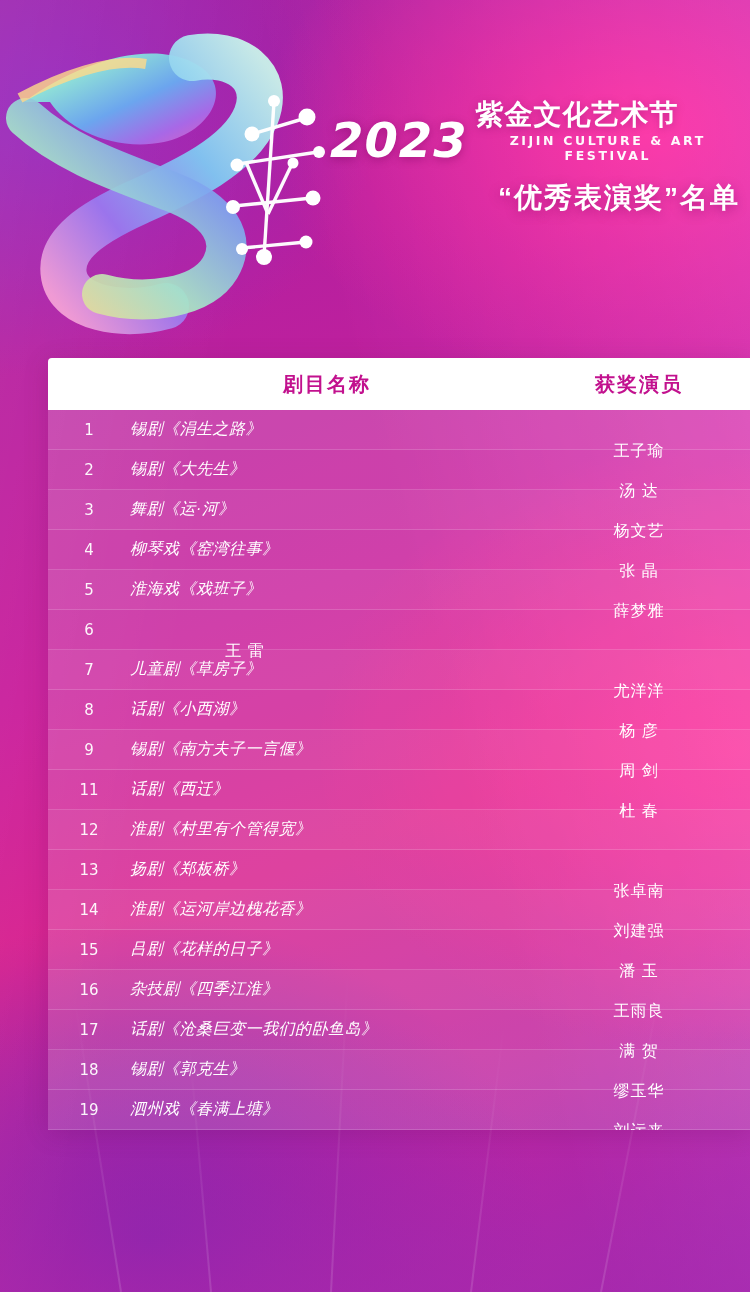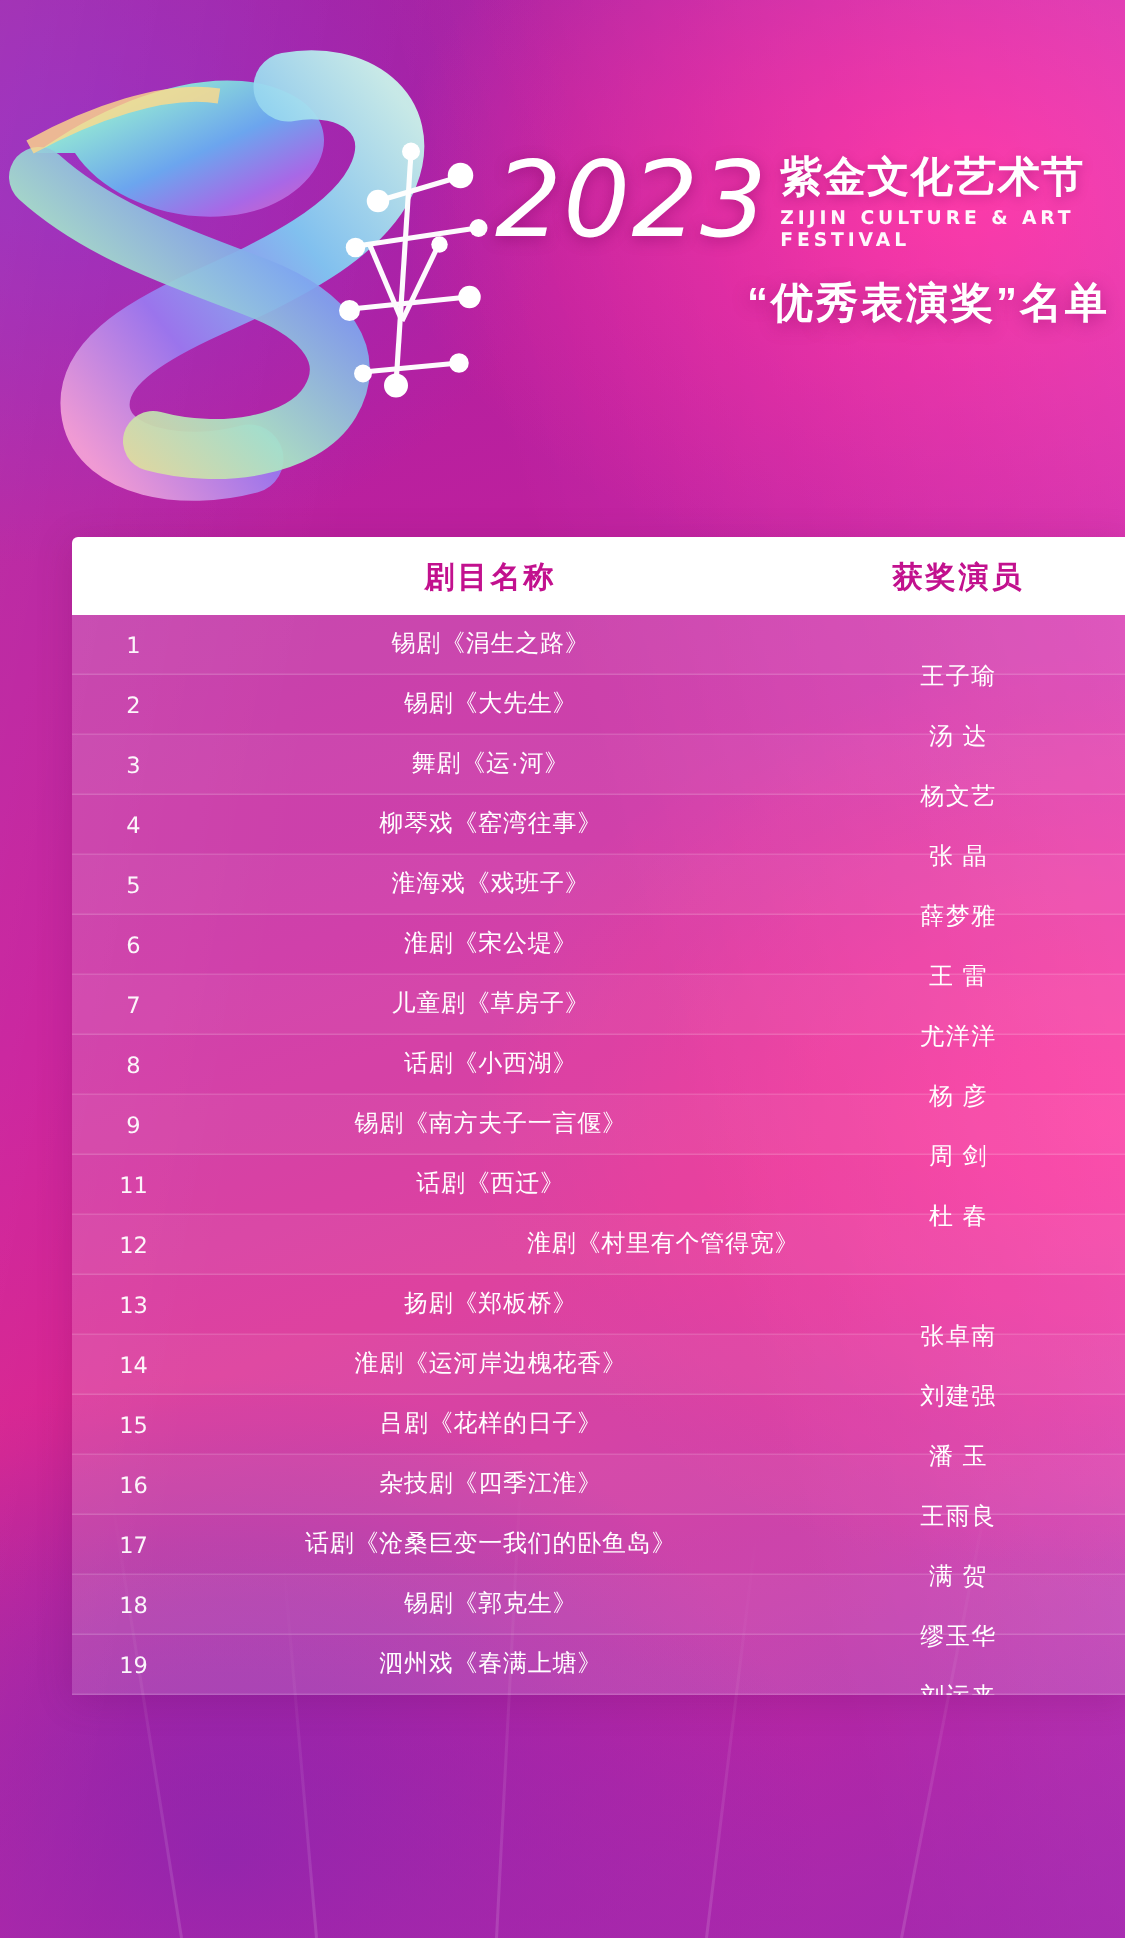--- a/index.html
+++ b/index.html
@@ -69,43 +69,43 @@
     width: 410px;
   }
   .title-row {
     display: flex;
     align-items: flex-end;
     justify-content: flex-end;
     gap: 8px;
   }
   .year {
     font-family: "DejaVu Sans", sans-serif;
-    font-size: 70px;
-    font-weight: 400;
+    font-size: 48px;
+    font-weight: 700;
     font-style: italic;
     color: #ffffff;
     letter-spacing: 1px;
     line-height: 0.95;
     text-shadow: 0 2px 10px rgba(120,0,90,0.45);
   }
   .fest-cn {
     font-size: 28px;
     font-weight: 700;
     color: #ffffff;
     letter-spacing: 1px;
     line-height: 1.05;
     text-shadow: 0 2px 8px rgba(120,0,90,0.4);
   }
   .fest-en {
     font-family: "DejaVu Sans", sans-serif;
     font-size: 12.5px;
     font-weight: 700;
     color: #ffffff;
     letter-spacing: 2.6px;
-    text-align: left;
+    text-align: center;
     margin-top: 4px;
     opacity: 0.97;
   }
   .subtitle {
     margin-top: 16px;
     text-align: right;
     font-size: 28px;
     font-weight: 700;
     color: #ffffff;
     letter-spacing: 2px;
@@ -158,25 +158,25 @@
   .trow .c-idx {
     width: 82px;
     text-align: center;
     font-family: "DejaVu Sans", sans-serif;
     font-size: 15px;
     color: #ffffff;
     opacity: 0.95;
   }
   .trow .c-name {
     flex: 1;
-    text-align: center;
     font-size: 16px;
     color: #ffffff;
     letter-spacing: 0.5px;
     white-space: nowrap;
+    font-style: italic;
   }
   .trow .c-actor {
     width: 230px;
     text-align: center;
     font-size: 16px;
     color: #ffffff;
     letter-spacing: 1px;
     margin-top: 43px;
   }
 </style>
@@ -289,21 +289,20 @@
         <div class="c-name">柳琴戏《窑湾往事》</div>
         <div class="c-actor">张 晶</div>
       </div>
       <div class="trow">
         <div class="c-idx">5</div>
         <div class="c-name">淮海戏《戏班子》</div>
         <div class="c-actor">薛梦雅</div>
       </div>
       <div class="trow">
         <div class="c-idx">6</div>
-        <div class="c-name">淮剧《宋公堤》</div>
         <div class="c-actor">王 雷</div>
       </div>
       <div class="trow">
         <div class="c-idx">7</div>
         <div class="c-name">儿童剧《草房子》</div>
         <div class="c-actor">尤洋洋</div>
       </div>
       <div class="trow">
         <div class="c-idx">8</div>
         <div class="c-name">话剧《小西湖》</div>

